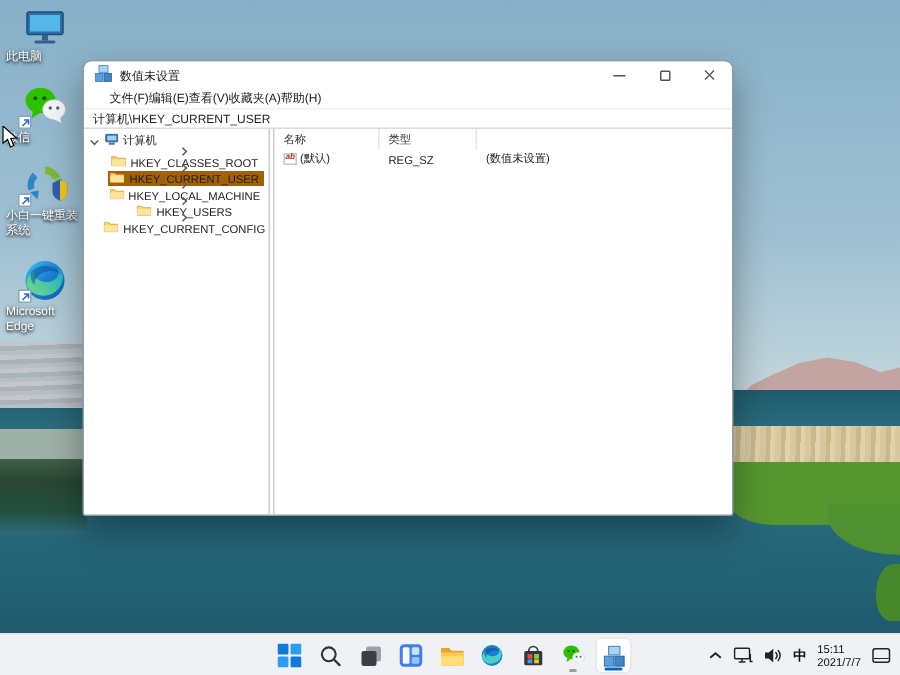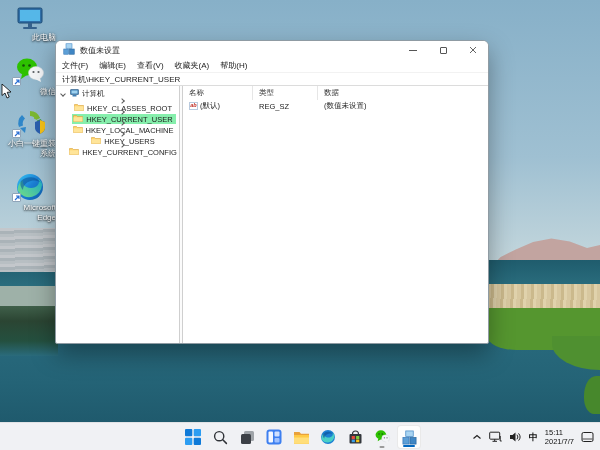--- a/index.html
+++ b/index.html
@@ -24,56 +24,56 @@
   .reeds{position:absolute;left:487px;top:284px;width:113px;height:30px;
     background:repeating-linear-gradient(92deg,#d8c8a0 0 4px,#cbb98c 4px 7px,#e0d2ac 7px 10px);}
   .grass-right{position:absolute;left:487px;top:308px;width:113px;height:42px;background:#55962f;
     border-bottom-left-radius:30px 14px;}
   .grass-tongue{position:absolute;left:552px;top:336px;width:48px;height:34px;background:#4f9030;
     border-bottom-left-radius:55px 30px;}
   .grass-patch{position:absolute;left:584px;top:376px;width:16px;height:38px;background:#47882c;
     border-top-left-radius:12px 20px;border-bottom-left-radius:10px 16px;}
 
   
-  .dicon{position:absolute;left:4px;width:52px;text-align:right;color:#fff;font-size:8px;
+  .dicon{position:absolute;left:4px;width:52px;text-align:left;color:#fff;font-size:8px;
     line-height:10px;text-shadow:0 1px 2px rgba(0,0,0,.8),0 0 3px rgba(0,0,0,.5);cursor:default;}
   .dimg{position:relative;width:30px;height:30px;margin:0 auto 1px;}
   .dimg svg{display:block}
   .sc-badge{position:absolute;left:-3px;bottom:0;width:9px;height:9px;background:#fff;
     border:1px solid #8fa4b8;border-radius:1px;display:flex;align-items:center;justify-content:center;}
 
   
   .cursor{position:absolute;left:1px;top:84px;z-index:50;}
 
   
   .window{position:absolute;left:55px;top:40px;width:434px;height:304px;background:#fff;
     border:1px solid #8f9ba3;border-radius:6px 6px 2px 2px;overflow:hidden;
     box-shadow:0 10px 24px rgba(0,0,0,.35);font-size:8px;color:#1c1c1c;}
   .titlebar{height:18px;display:flex;align-items:center;padding-left:7px;background:#fff;}
   .titlebar .title{margin-left:5px;font-size:8px;color:#1a1a1a;}
   .win-controls{margin-left:auto;display:flex;height:100%;}
   .wc{width:30px;height:100%;display:flex;align-items:center;justify-content:center;color:#444;}
   .wc .min{display:block;width:8px;height:1px;background:#555;}
   .wc .max{display:block;width:7px;height:7px;border:1px solid #555;border-radius:1px;}
-  .menubar{height:13px;display:flex;align-items:center;gap:11px;padding-left:6px;font-size:8px;color:#1a1a1a;}
+  .menubar{height:13px;display:flex;align-items:center;gap:0;padding-left:6px;font-size:8px;color:#1a1a1a;margin-left:11px;}
   .addressbar{height:14px;display:flex;align-items:flex-end;padding-left:6px;font-size:8px;color:#222;
     border-bottom:1px solid #dcdcdc;border-top:1px solid #f2f2f2;}
   .wbody{display:flex;height:257px;}
   .tree{width:123px;padding-top:2px;overflow:hidden;}
   .splitter{width:4px;background:#fbfbfb;border-left:1px solid #cfcfcf;border-right:1px solid #cfcfcf;}
   .list{flex:1;overflow:hidden;}
 
   .trow{display:flex;align-items:center;height:11px;white-space:nowrap;}
   .trow .chev{flex:0 0 auto;width:4px;height:4px;border-right:1px solid #5a5a5a;border-bottom:1px solid #5a5a5a;margin:0 4px 0 0;}
   .chev.r{transform:rotate(-45deg);}
   .chev.d{transform:rotate(45deg);}
   .trow.root{padding-left:5px;}
   .trow.child{padding-left:13px;flex-direction:column;}
   .tinner{display:flex;align-items:center;gap:3px;padding:0 3px 0 1px;height:11px;}
-  .trow.selected .tinner{background:#86efac;}
+  .trow.selected .tinner{background:#a16207;}
   .tlabel{font-size:7.5px;color:#1c1c1c;}
 
   .lheader{display:flex;height:14px;align-items:center;font-size:7.5px;color:#333;}
   .lheader .hc{height:100%;display:flex;align-items:center;padding-left:6px;border-right:1px solid #e6e6e6;}
   .c1{width:70px;}.c2{width:65px;}.c3{flex:1;border-right:none!important;}
   .lrow{display:flex;height:12px;align-items:center;font-size:7.5px;color:#1c1c1c;}
   .lrow .lc{padding-left:6px;display:flex;align-items:center;gap:2px;}
   .ab-icon{display:inline-flex;align-items:center;justify-content:center;width:9px;height:8px;
     border:1px solid #b9cade;background:#fff;color:#c03028;font-size:5.5px;font-weight:bold;line-height:1;}
 
@@ -320,21 +320,20 @@
           </span>
         </div>
       </div>
 
       <div class="splitter"></div>
 
       <div class="list">
         <div class="lheader">
           <span class="hc c1">名称</span>
           <span class="hc c2">类型</span>
-          <span class="hc c3">数据</span>
         </div>
         <div class="lrow">
           <span class="lc c1">
             <i class="ab-icon">ab</i>
             <span>(默认)</span>
           </span>
           <span class="lc c2">REG_SZ</span>
           <span class="lc c3">(数值未设置)</span>
         </div>
       </div>

